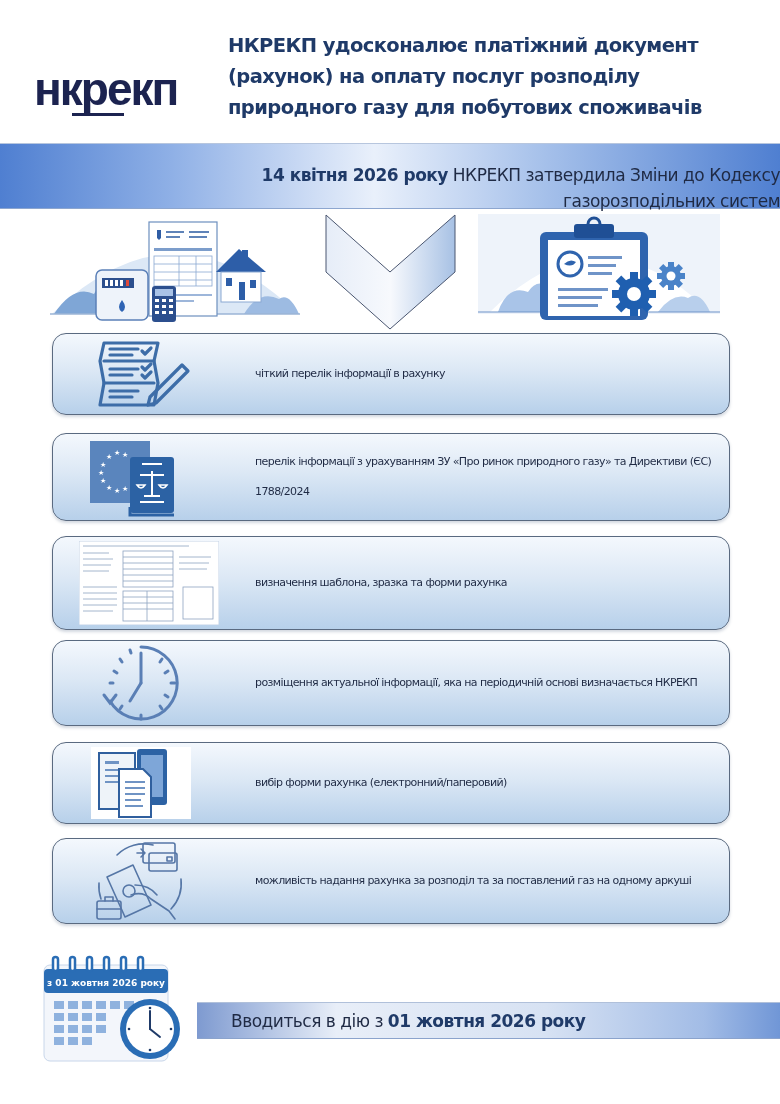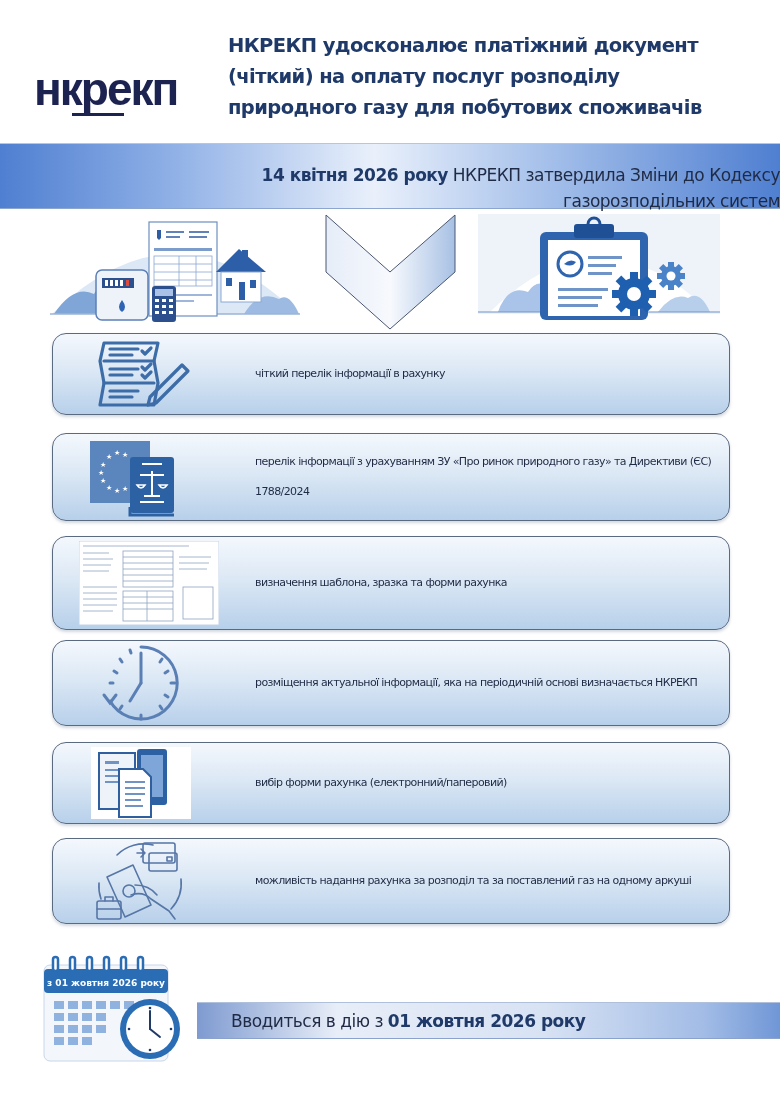--- a/index.html
+++ b/index.html
@@ -38,21 +38,21 @@
 </head>
 <body>
 
 <div class="logo">
   <div class="logo-text">нкрекп</div>
   <div class="logo-underline"></div>
 </div>
 
 <div class="title">
   <div>НКРЕКП удосконалює платіжний документ</div>
-  <div>(чіткий) на оплату послуг розподілу</div>
+  <div>(рахунок) на оплату послуг розподілу</div>
   <div>природного газу для побутових споживачів</div>
 </div>
 
 <div class="approval-banner">
   <div class="approval-line">
     <span class="approval-date">14 квітня 2026 року</span><span> НКРЕКП затвердила Зміни до Кодексу</span>
   </div>
   <div class="approval-line">газорозподільних систем</div>
 </div>
 

